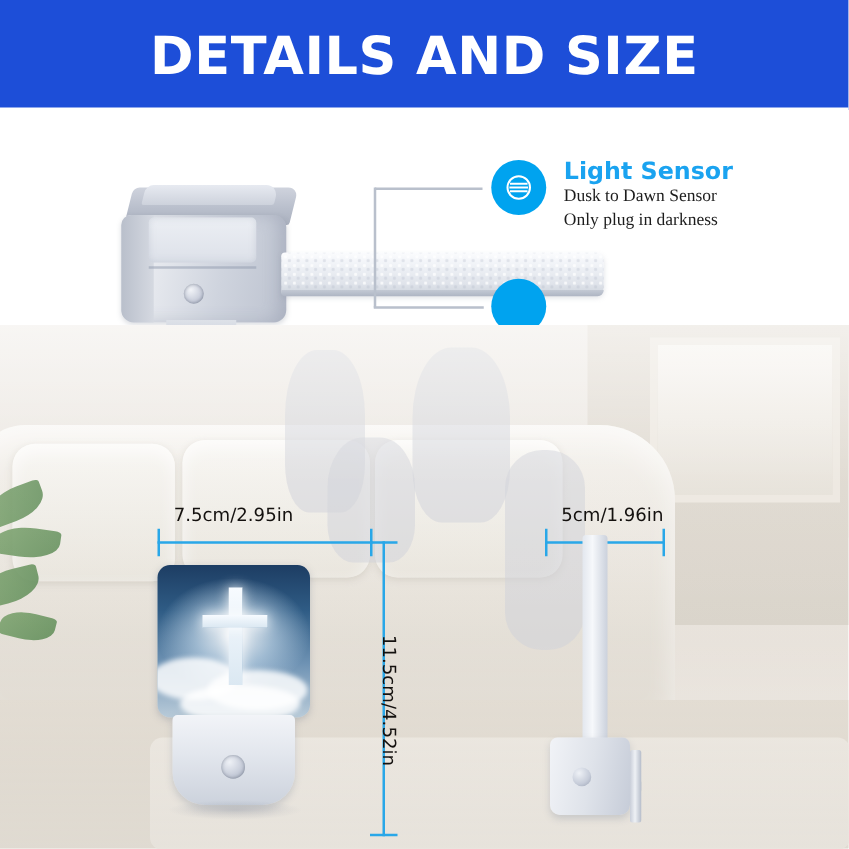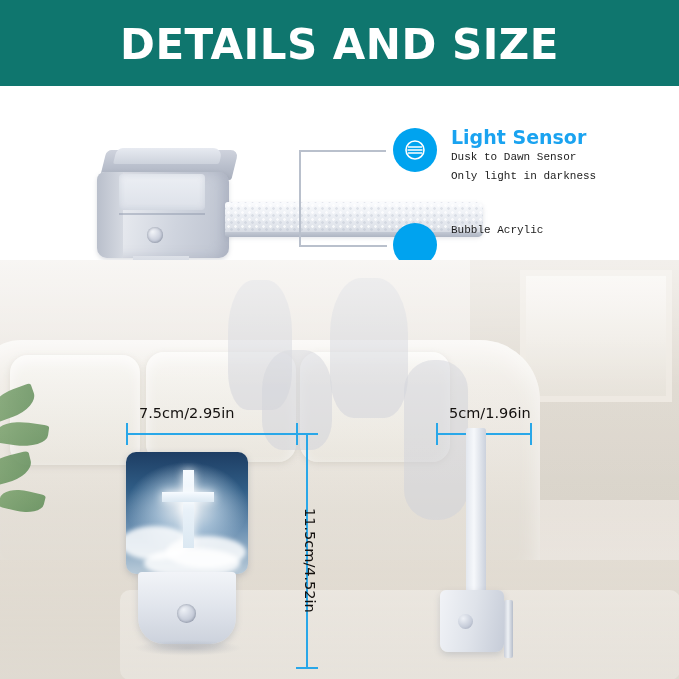--- a/index.html
+++ b/index.html
@@ -17,21 +17,21 @@
     overflow: hidden;
     background: #ffffff;
   }
 
   
   .banner {
     position: absolute;
     left: 0; top: 0;
     width: 679px;
     height: 88px;
-    background: #0f766e;
+    background: #1d4ed8;
   }
   .banner-title {
     position: absolute;
     left: 0; top: 0;
     width: 679px;
     height: 88px;
     display: flex;
     align-items: center;
     justify-content: center;
     color: #ffffff;
@@ -192,24 +192,24 @@
   .feat-title {
     color: #1aa3f0;
     font-size: 19px;
     font-weight: bold;
     font-family: "DejaVu Sans", sans-serif;
     line-height: 22px;
     white-space: nowrap;
   }
   .feat-sub {
     color: #1c1c1c;
-    font-size: 11px;
+    font-size: 14px;
     line-height: 19px;
     white-space: nowrap;
-    font-family: Liberation Mono, monospace;
+    font-family: Liberation Serif, serif;
   }
 
   
   .photo {
     position: absolute;
     left: 0; top: 260px;
     width: 679px;
     height: 419px;
     overflow: hidden;
   }
@@ -410,28 +410,27 @@
         <svg width="24" height="24" viewBox="0 0 24 24" aria-hidden="true">
           <ellipse cx="12" cy="12" rx="9" ry="9" fill="none" stroke="#ffffff" stroke-width="1.6"></ellipse>
           <line x1="5" y1="9" x2="19" y2="9" stroke="#ffffff" stroke-width="1.5"></line>
           <line x1="4.5" y1="12" x2="19.5" y2="12" stroke="#ffffff" stroke-width="1.5"></line>
           <line x1="5" y1="15" x2="19" y2="15" stroke="#ffffff" stroke-width="1.5"></line>
         </svg>
       </div>
       <div class="feat-text">
         <div class="feat-title">Light Sensor</div>
         <div class="feat-sub">Dusk to Dawn Sensor</div>
-        <div class="feat-sub">Only light in darkness</div>
+        <div class="feat-sub">Only plug in darkness</div>
       </div>
     </div>
 
     <div class="feat" style="left:393px; top:135px;">
       <div class="feat-icon"></div>
       <div class="feat-text">
-        <div class="feat-sub">Bubble Acrylic</div>
       </div>
     </div>
 
     <div class="feat" style="left:393px; top:215px;">
       <div class="feat-icon">
         <svg width="24" height="24" viewBox="0 0 24 24" aria-hidden="true">
           <rect x="4.5" y="6.5" width="15" height="11" rx="2.5" fill="none" stroke="#ffffff" stroke-width="1.7"></rect>
           <rect x="9" y="9.5" width="2" height="5" fill="#ffffff"></rect>
           <rect x="13" y="9.5" width="2" height="5" fill="#ffffff"></rect>
         </svg>

